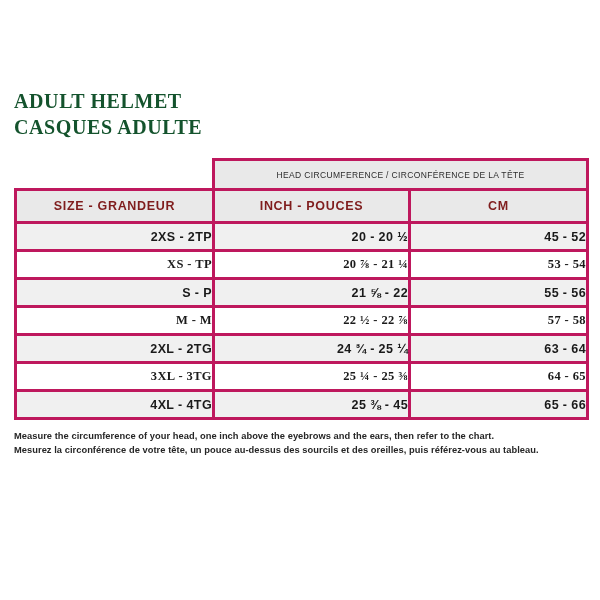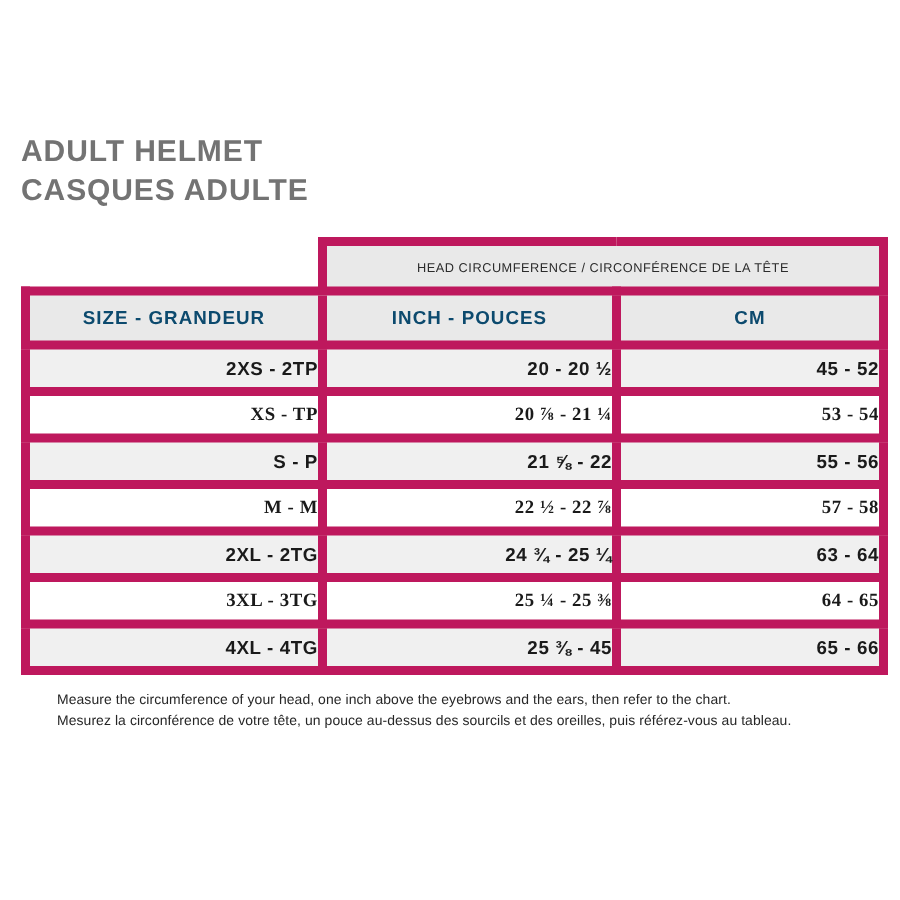--- a/index.html
+++ b/index.html
@@ -22,31 +22,32 @@
     padding: 0 14px;
   }
   .titles {
     padding-top: 88px;
   }
   .title-line {
     font-size: 20px;
     font-weight: bold;
     letter-spacing: 0.6px;
     line-height: 1.30;
-    color: #737373;
+    color: #14532d;
     text-transform: uppercase;
+    font-family: Liberation Serif, serif;
   }
   table.size-chart {
     border-collapse: collapse;
     width: 572px;
     margin-top: 18px;
     table-layout: fixed;
   }
   table.size-chart td, table.size-chart th {
-    border: 6px solid #be185d;
+    border: 3px solid #be185d;
     padding: 0;
     text-align: center;
     vertical-align: middle;
   }
   .col-size { width: 198px; }
   .col-inch { width: 196px; }
   .col-cm   { width: 178px; }
 
   tr.group-head td {
     height: 27px;
@@ -62,40 +63,39 @@
     border-left: none;
     border-top: none;
     border-bottom: none;
   }
   tr.col-head td {
     height: 30px;
     font-size: 12.5px;
     font-weight: bold;
     letter-spacing: 0.7px;
     background: #e9e9e9;
-    color: #0c4a6e;
+    color: #7f1d1d;
   }
   tr.data td {
     height: 25px;
     font-size: 12.5px;
     font-weight: bold;
     letter-spacing: 0.4px;
     color: #1a1a1a;
     text-align: right;
   }
   tr.data.odd td { background: #f0f0f0; }
   tr.data.even td { background: #ffffff; font-family: Liberation Serif, serif; }
   .note {
     margin-top: 10px;
     font-size: 9.3px;
     line-height: 1.50;
     color: #262626;
-    font-weight: normal;
+    font-weight: bold;
     letter-spacing: 0.05px;
-    margin-left: 24px;
   }
 </style>
 </head>
 <body>
 
 <div class="page">
 
   <div class="titles">
     <div class="title-line">ADULT HELMET</div>
     <div class="title-line">CASQUES ADULTE</div>

